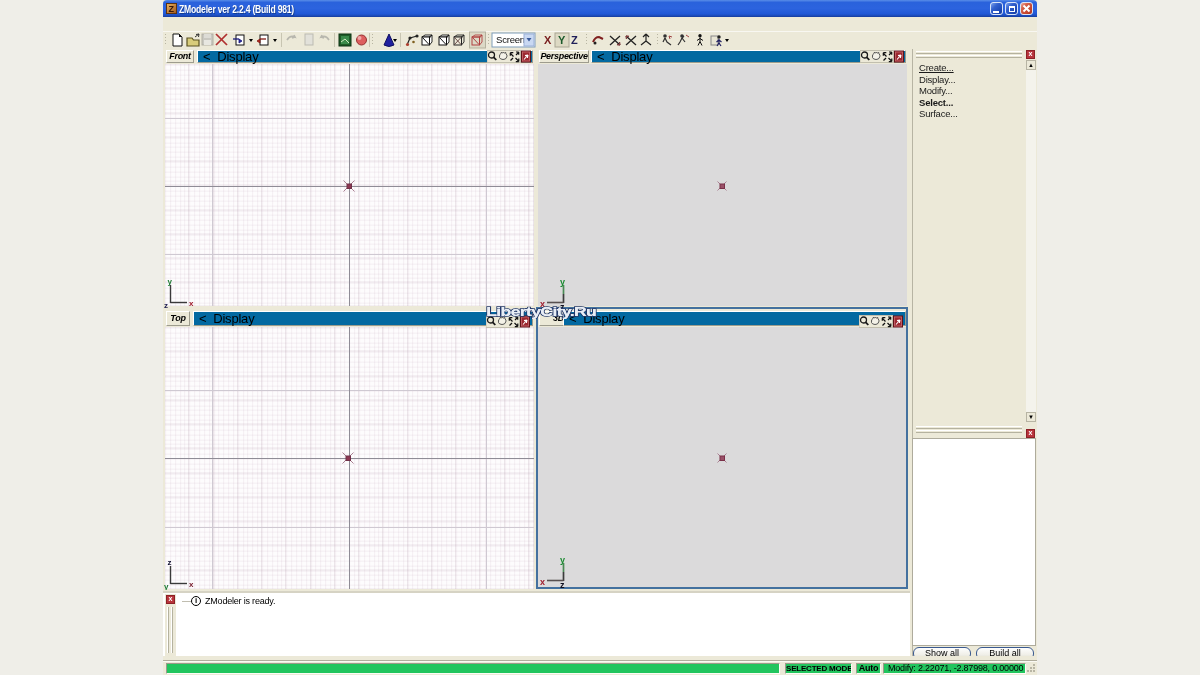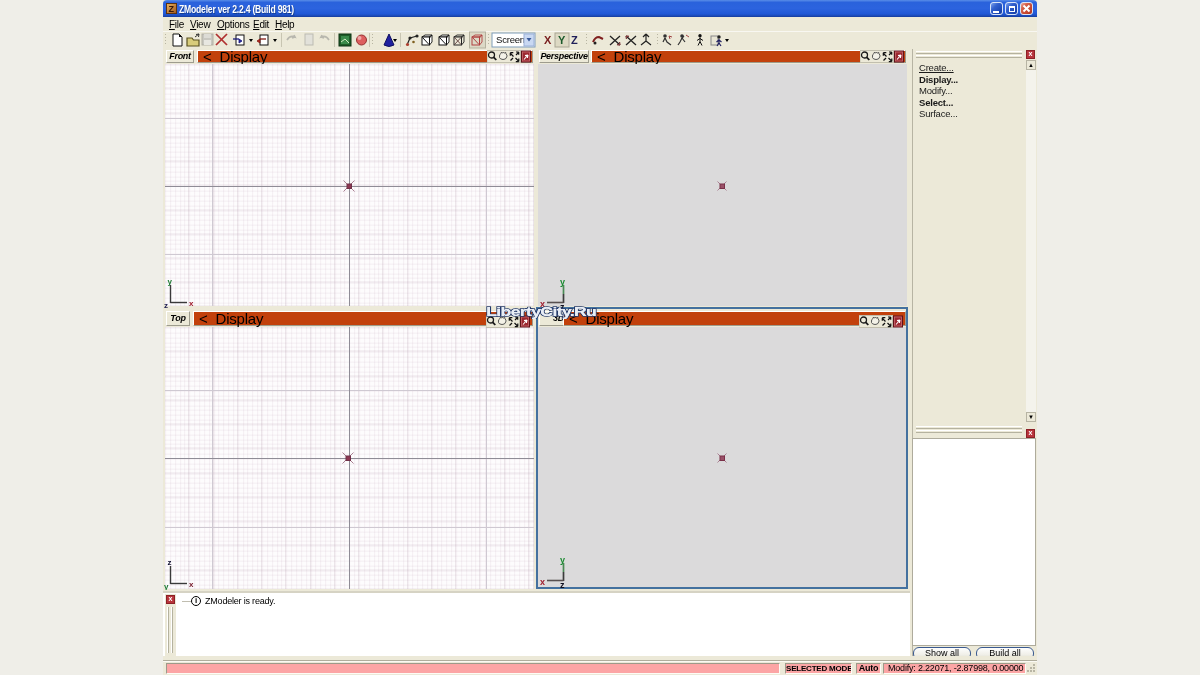--- a/index.html
+++ b/index.html
@@ -20,23 +20,23 @@
   .tbtn.close { background:linear-gradient(135deg,#efb0a0 0%,#d4604a 30%,#c5452e 70%,#a83322 100%); }
   #menubar { position:absolute; left:0; top:17px; width:874px; height:14px;
     background:#ece9d8; font-size:10px; color:#000; letter-spacing:-0.3px; }
   #menubar span { position:absolute; top:2px; }
   #menubar u { text-decoration:underline; }
   .vhead { position:absolute; height:15px; background:#ece9d8; }
   .vtab { position:absolute; top:1px; height:13px; background:#ece9d8;
     border:1px solid #fff; border-right-color:#9e9c8e; border-bottom-color:#9e9c8e;
     font-size:9px; font-weight:bold; text-align:center; color:#000; line-height:11px;
     letter-spacing:-0.3px;font-style:italic; }
-  .vdisp { position:absolute; top:1px; height:13px; background:#c2410c;
+  .vdisp { position:absolute; top:1px; height:13px; background:#0369a1;
     border:1px solid #fff; border-right-color:#9e9c8e; border-bottom-color:#9e9c8e;
-    font-size:15px; color:#000; line-height:11px; letter-spacing:-0.2px; }
+    font-size:13px; color:#000; line-height:11px; letter-spacing:-0.2px; }
   .grid { position:absolute; background:
     repeating-linear-gradient(to right, rgba(160,128,150,0.19) 0 1px, transparent 1px 24.25px),
     repeating-linear-gradient(to bottom, rgba(160,128,150,0.19) 0 1px, transparent 1px 24.25px),
     repeating-linear-gradient(to right, rgba(188,158,178,0.14) 0 1px, transparent 1px 4.85px),
     repeating-linear-gradient(to bottom, rgba(188,158,178,0.14) 0 1px, transparent 1px 4.85px),
     #fdfcfd; }
   .gray { position:absolute; background:#dbdadb; }
   .axisv { position:absolute; width:1px; background:#8f8c96; }
   .axish { position:absolute; height:1px; background:#8f8c96; }
   .axv2 { position:absolute; width:1px; background:#cfc9d2; }
@@ -44,21 +44,21 @@
   #rpanel { position:absolute; left:749px; top:49px; width:125px; height:626px; background:#ece9d8; }
   .item { position:absolute; left:7px; font-size:9.5px; color:#1a1a1a; letter-spacing:-0.2px; }
   .redx { position:absolute; width:9px; height:9px; background:#b8343c;
     border:1px solid #8c2026; color:#fff; font-size:7px; line-height:6px; text-align:center;
     font-weight:bold; }
   .griplines { position:absolute; border-top:1px solid #fff; border-bottom:1px solid #b5b29f; height:3px; }
   .xpbtn { position:absolute; height:13px; background:linear-gradient(180deg,#fefefe,#f0efe8 60%,#dcdad0);
     border:1px solid #39598f; border-radius:6px; font-size:9px; text-align:center;
     line-height:10px; color:#000; }
   .sunk { position:absolute; white-space:nowrap; overflow:hidden; border:1px solid #9d9a8a; border-bottom-color:#fdfcf6;
-    border-right-color:#fdfcf6; background:#fca5a5; font-size:9px; letter-spacing:-0.2px; }
+    border-right-color:#fdfcf6; background:#22c55e; font-size:9px; letter-spacing:-0.2px; }
 </style>
 </head>
 <body>
 <div id="win">
   <div id="title">
     <div class="abs" style="left:2.5px;top:3px;width:11px;height:11px;background:linear-gradient(135deg,#e8b05c,#a05a20);border:1px solid #5a3212;">
       <div class="abs" style="left:2px;top:0px;color:#3a1806;font-size:9px;font-weight:bold;line-height:10px;">Z</div>
     </div>
     <div class="txt">ZModeler ver 2.2.4 (Build 981)</div>
     <div class="tbtn min" style="left:827px;">
@@ -69,27 +69,20 @@
       </div>
     <div class="tbtn close" style="left:857px;">
       <svg width="11" height="11" style="position:absolute;left:0;top:0;">
           <g stroke="#fff" stroke-width="2">
             <line x1="2.5" y1="2.5" x2="8.5" y2="8.5"></line>
             <line x1="8.5" y1="2.5" x2="2.5" y2="8.5"></line>
           </g>
         </svg>
     </div>
   </div>
-  <div id="menubar">
-    <span style="left:6px;"><u>F</u>ile</span>
-    <span style="left:27px;"><u>V</u>iew</span>
-    <span style="left:54px;"><u>O</u>ptions</span>
-    <span style="left:90px;"><u>E</u>dit</span>
-    <span style="left:112px;"><u>H</u>elp</span>
-  </div>
 
   <svg class="abs" style="left:0;top:31px;" width="874" height="18" viewBox="0 0 874 18">
     <rect x="0" y="0" width="874" height="18" fill="#ece9d8"></rect>
     <line x1="0" y1="0.5" x2="874" y2="0.5" stroke="#f8f7f1"></line>
     <g stroke="#b8b5a2" stroke-dasharray="1,2">
         <line x1="2.5" y1="3" x2="2.5" y2="15"></line>
       </g>
 
     <g transform="translate(9,3)">
       <path d="M1 0 h6 l3 3 v9 h-9 z" fill="#fff" stroke="#111" stroke-width="1.0"></path>
@@ -274,21 +267,21 @@
     <div class="axisv" style="left:183.5px;top:0;height:262px;"></div>
     <div class="axish" style="left:0;top:130.5px;width:369px;"></div>
   </div>
 
   <div id="rpanel">
     <div class="abs" style="left:0;top:0;width:1px;height:626px;background:#b7b4a3;"></div>
     <div class="griplines" style="left:4px;top:2px;width:106px;"></div>
     <div class="griplines" style="left:4px;top:6px;width:106px;"></div>
     <div class="redx" style="left:114px;top:1px;">x</div>
     <div class="item" style="top:13px;text-decoration:underline;">Create...</div>
-    <div class="item" style="top:25px;font-weight:bold;">Display...</div>
+    <div class="item" style="top:25px;">Display...</div>
     <div class="item" style="top:36px;">Modify...</div>
     <div class="item" style="top:48px;font-weight:bold;">Select...</div>
     <div class="item" style="top:59px;">Surface...</div>
     <div class="abs" style="left:114px;top:11px;width:10px;height:362px;background:#f4f3ec;"></div>
     <div class="abs" style="left:114px;top:11px;width:10px;height:10px;background:#ece9d8;border:1px solid #b7b4a3;font-size:6px;text-align:center;line-height:9px;color:#000;">▲</div>
     <div class="abs" style="left:114px;top:363px;width:10px;height:10px;background:#ece9d8;border:1px solid #b7b4a3;font-size:6px;text-align:center;line-height:9px;color:#000;">▼</div>
     <div class="griplines" style="left:4px;top:377px;width:106px;"></div>
     <div class="griplines" style="left:4px;top:381px;width:106px;"></div>
     <div class="redx" style="left:114px;top:380px;">x</div>
     <div class="abs" style="left:0px;top:389px;width:124px;height:208px;background:#fff;border:1px solid #aeab9c;"></div>

